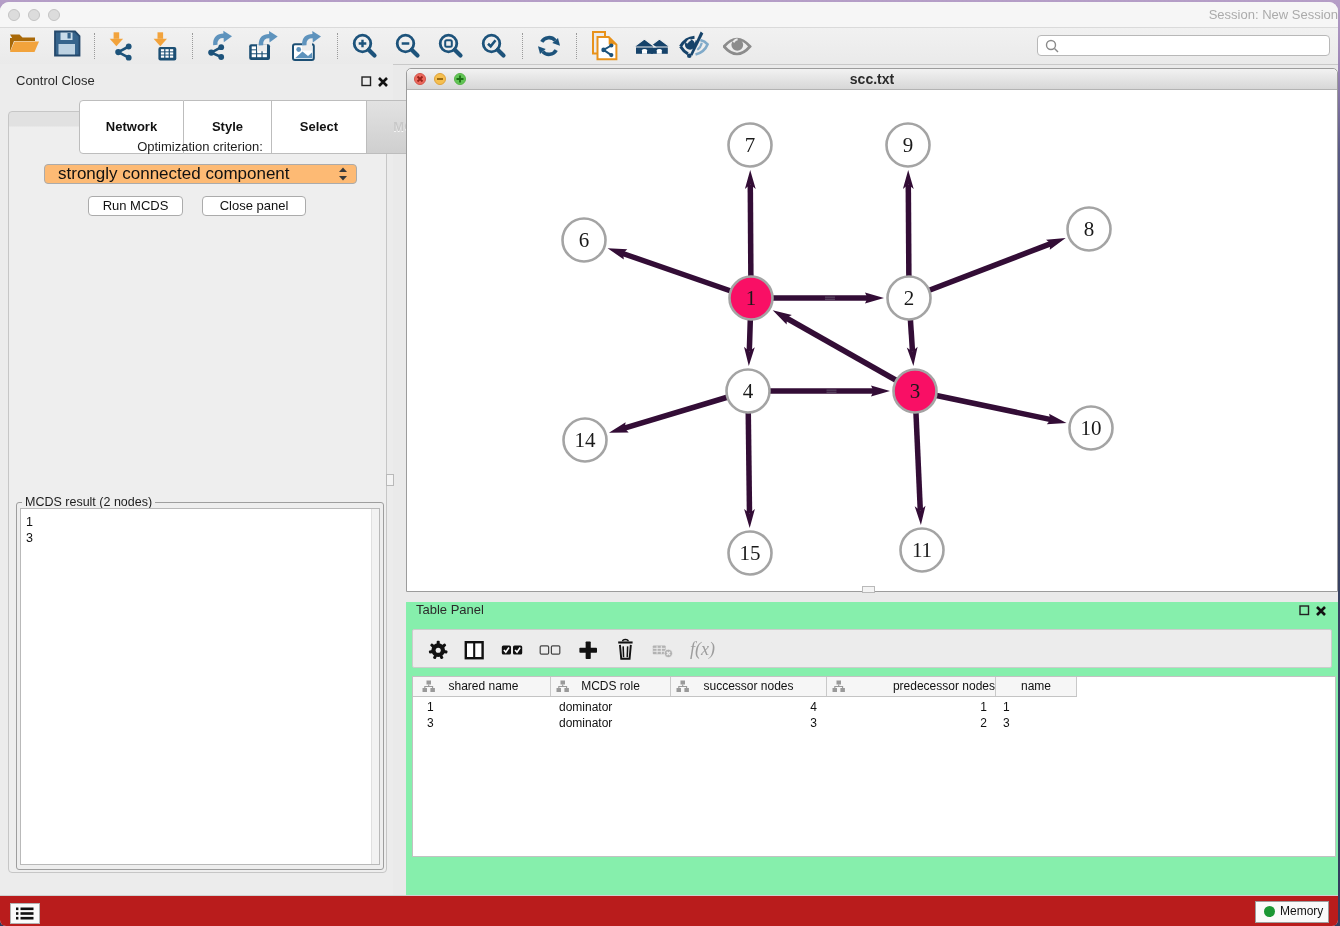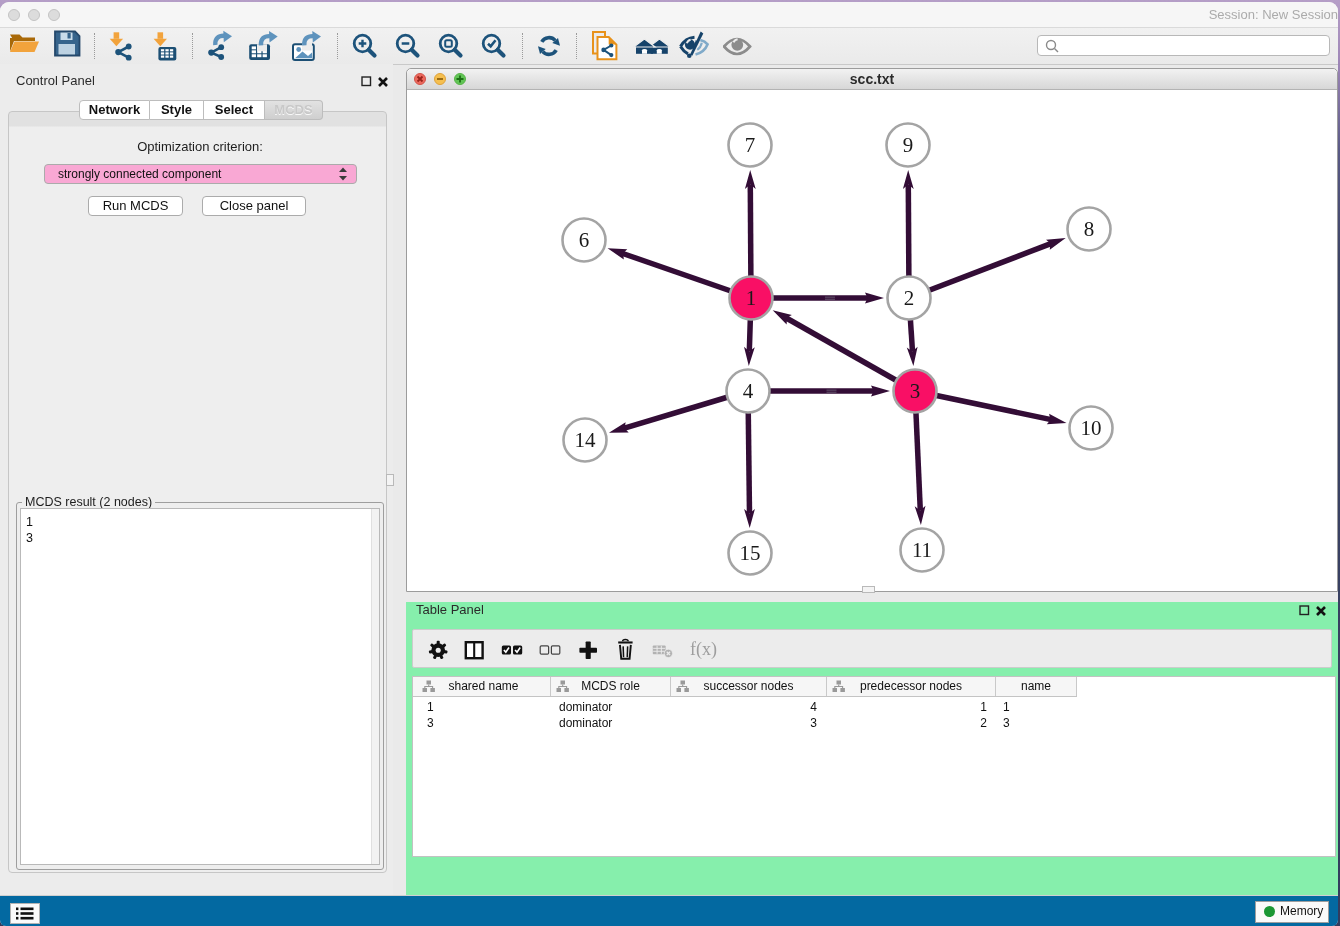--- a/index.html
+++ b/index.html
@@ -21,31 +21,31 @@
            background:linear-gradient(#f1f1f1,#eaeaea);border-bottom:1px solid #c9c9c9;}
   .tsep{position:absolute;top:5px;height:26px;width:0;border-left:1px dotted #9a9a9a;}
   .ticon{position:absolute;top:2px;}
   #searchbox{position:absolute;left:1037px;top:7px;width:291px;height:19px;background:#fff;
              border:1px solid #b8b8b8;border-radius:4px;}
   
   #cpanel{position:absolute;left:0;top:62px;width:393px;height:831px;background:#ececec;}
   #cpanel .phead{position:absolute;left:16px;top:9px;font-size:13px;color:#2b2b2b;}
   .tabrow{position:absolute;display:flex;font-size:13px;font-weight:bold;color:#111;}
   .tab{background:#fff;border:1px solid #bdbdbd;border-left:none;
-       padding:0;line-height:18px;height:18px;text-align:center;}
+       padding:17px;line-height:18px;height:18px;text-align:center;}
   .tab.first{border-left:1px solid #bdbdbd;border-radius:4px 0 0 4px;}
   .tab.last{border-radius:0 4px 4px 0;}
   .tab.sel{background:linear-gradient(#e2e2e2,#cfcfcf);color:#c8c8c8;
            text-shadow:0 1px 0 #f8f8f8;}
   #cpsub{position:absolute;left:8px;top:47px;width:377px;height:760px;
          border:1px solid #c6c6c6;border-radius:4px;
          background:linear-gradient(#e1e1e1 0px,#e1e1e1 14px,#eeeeee 15px);}
   #optlabel{position:absolute;left:4px;top:75px;width:392px;text-align:center;font-size:13px;color:#1d1d1d;}
-  #combo{position:absolute;left:44px;top:100px;width:311px;height:18px;background:#f9a8d4;
-         border:1px solid #ababab;border-radius:4px;font-size:12px;color:#111;line-height:18px;}
+  #combo{position:absolute;left:44px;top:100px;width:311px;height:18px;background:#fdba74;
+         border:1px solid #ababab;border-radius:4px;font-size:17px;color:#111;line-height:18px;}
   #combo .ctext{position:absolute;left:13px;top:0;}
   .btn{position:absolute;height:18px;background:#fff;border:1px solid #ababab;border-radius:4px;
        font-size:13px;color:#111;text-align:center;line-height:17px;}
   
   #mcdsgroup{position:absolute;left:16px;top:438px;width:366px;height:366px;
              border:1px solid #9e9e9e;border-radius:3px;}
   #mcdsgroup .glabel{position:absolute;left:5px;top:-8px;background:#eeeeee;padding:0 3px;
                      font-size:12.5px;color:#1d1d1d;}
   #mcdslist{position:absolute;left:3px;top:5px;width:358px;height:355px;background:#fff;
             border:1px solid #b9b9b9;font-size:12.5px;color:#111;}
@@ -69,21 +69,21 @@
           border:1px solid #c2c2c2;font-size:12px;color:#111;}
   #thead{position:absolute;left:0;top:0;width:664px;height:19px;background:#f6f6f6;
          border-bottom:1px solid #c4c4c4;}
   .hcell{position:absolute;top:0;height:19px;border-right:1px solid #c9c9c9;
          text-align:center;line-height:19px;font-size:12px;color:#111;}
   .trow{position:absolute;left:0;width:100%;height:16px;line-height:16px;}
   .tcell{position:absolute;top:0;height:16px;}
   
   #btabs{position:absolute;left:287px;top:265px;display:flex;font-size:13px;font-weight:bold;}
   
-  #statusbar{position:absolute;left:0;top:893px;width:100%;height:31px;background:#0369a1;
+  #statusbar{position:absolute;left:0;top:893px;width:100%;height:31px;background:#b91c1c;
              border-top:1px solid #d0d0d0;}
   #listbtn{position:absolute;left:10px;top:7px;width:28px;height:19px;background:#fafafa;
            border:1px solid #b3b3b3;}
   #membtn{position:absolute;right:9px;top:5px;width:72px;height:20px;background:#fafafa;
           border:1px solid #9e9e9e;font-size:12px;color:#111;}
   #membtn .dot{position:absolute;left:8px;top:4px;width:11px;height:11px;border-radius:50%;
                background:#1b9734;}
   #membtn .mt{position:absolute;left:24px;top:0;line-height:19px;}
 </style>
 </head>
@@ -231,21 +231,21 @@
       <div class="tsep" style="left:576px;"></div>
     <div id="searchbox">
         <svg width="18" height="18" viewBox="0 0 18 18" style="position:absolute;left:5px;top:1px;">
           <circle cx="8" cy="8" r="4.5" fill="none" stroke="#8a8a8a" stroke-width="1.4"></circle>
           <line x1="11.5" y1="11.5" x2="15" y2="15" stroke="#8a8a8a" stroke-width="1.4"></line>
         </svg>
       </div>
   </div>
 
   <div id="cpanel">
-    <div class="phead">Control Panel</div>
+    <div class="phead">Control Close</div>
     <div style="position:absolute;left:361px;top:11px;width:11px;height:11px;">
         <svg width="11" height="11" viewBox="0 0 11 11" style="position:absolute;top:1px;">
           <rect x="1" y="1" width="8.5" height="8.5" fill="none" stroke="#222" stroke-width="1.4"></rect>
         </svg>
       </div>
       <div style="position:absolute;left:377px;top:11px;width:12px;height:12px;">
         <svg width="12" height="12" viewBox="0 0 12 12" style="position:absolute;top:0.5px;">
           <path d="M2 2 L10 10 M10 2 L2 10" stroke="#111" stroke-width="2.6"></path>
         </svg>
       </div>
@@ -418,21 +418,21 @@
             <g transform="scale(0.8)">
               <rect x="1" y="8" width="16" height="11" rx="1" fill="#b2b2b2"></rect>
               <line x1="1.5" y1="11.666666666666666" x2="16.5" y2="11.666666666666666" stroke="#ececec" stroke-width="1.2"></line>
               <line x1="1.5" y1="15.333333333333332" x2="16.5" y2="15.333333333333332" stroke="#ececec" stroke-width="1.2"></line>
               <line x1="6.333333333333333" y1="8.5" x2="6.333333333333333" y2="18.5" stroke="#ececec" stroke-width="1.2"></line>
               <line x1="11.666666666666666" y1="8.5" x2="11.666666666666666" y2="18.5" stroke="#ececec" stroke-width="1.2"></line>
               <circle cx="20.5" cy="18" r="5.2" fill="#b2b2b2" stroke="#ececec" stroke-width="1"></circle>
               <path d="M18.4 15.9 L22.6 20.1 M22.6 15.9 L18.4 20.1" stroke="#ececec" stroke-width="1.6"></path>
             </g>
           </svg></div>
-        <div class="abs" style="left:277px;top:9px;font-family:'Liberation Serif',serif;font-size:18px;color:#9d9d9d;">f(x)</div>
+        <div class="abs" style="left:277px;top:9px;font-family:'Liberation Serif',serif;font-style:italic;font-size:18px;color:#9d9d9d;">f(x)</div>
       </div>
     <div id="ttable">
       <div id="thead">
           <div class="hcell" style="left:4px;width:133px;"><svg width="13" height="12" viewBox="0 0 13 12" style="position:absolute;left:5px;top:3px;">
               <rect x="4.5" y="0.5" width="4.5" height="4" fill="#999"></rect>
               <path d="M6.7 4.5 L6.7 6.5 M2.8 9 L2.8 6.5 L10.6 6.5 L10.6 9" stroke="#999" stroke-width="1.1" fill="none"></path>
               <rect x="0.5" y="8" width="4.5" height="4" fill="#999"></rect>
               <rect x="8.4" y="8" width="4.5" height="4" fill="#999"></rect>
             </svg>shared name</div>
           <div class="hcell" style="left:138px;width:119px;"><svg width="13" height="12" viewBox="0 0 13 12" style="position:absolute;left:5px;top:3px;">
@@ -440,21 +440,21 @@
               <path d="M6.7 4.5 L6.7 6.5 M2.8 9 L2.8 6.5 L10.6 6.5 L10.6 9" stroke="#999" stroke-width="1.1" fill="none"></path>
               <rect x="0.5" y="8" width="4.5" height="4" fill="#999"></rect>
               <rect x="8.4" y="8" width="4.5" height="4" fill="#999"></rect>
             </svg>MCDS role</div>
           <div class="hcell" style="left:258px;width:155px;"><svg width="13" height="12" viewBox="0 0 13 12" style="position:absolute;left:5px;top:3px;">
               <rect x="4.5" y="0.5" width="4.5" height="4" fill="#999"></rect>
               <path d="M6.7 4.5 L6.7 6.5 M2.8 9 L2.8 6.5 L10.6 6.5 L10.6 9" stroke="#999" stroke-width="1.1" fill="none"></path>
               <rect x="0.5" y="8" width="4.5" height="4" fill="#999"></rect>
               <rect x="8.4" y="8" width="4.5" height="4" fill="#999"></rect>
             </svg>successor nodes</div>
-          <div class="hcell" style="left:414px;width:168px;"><svg width="13" height="12" viewBox="0 0 13 12" style="position:absolute;left:5px;top:3px;">
+          <div class="hcell" style="left:414px;width:168px;text-align:right;"><svg width="13" height="12" viewBox="0 0 13 12" style="position:absolute;left:5px;top:3px;">
               <rect x="4.5" y="0.5" width="4.5" height="4" fill="#999"></rect>
               <path d="M6.7 4.5 L6.7 6.5 M2.8 9 L2.8 6.5 L10.6 6.5 L10.6 9" stroke="#999" stroke-width="1.1" fill="none"></path>
               <rect x="0.5" y="8" width="4.5" height="4" fill="#999"></rect>
               <rect x="8.4" y="8" width="4.5" height="4" fill="#999"></rect>
             </svg>predecessor nodes</div>
           <div class="hcell" style="left:583px;width:80px;">name</div>
         </div>
       <div class="trow" style="top:22px;">
           <div class="tcell" style="left:14px;">1</div>
           <div class="tcell" style="left:146px;">dominator</div>

